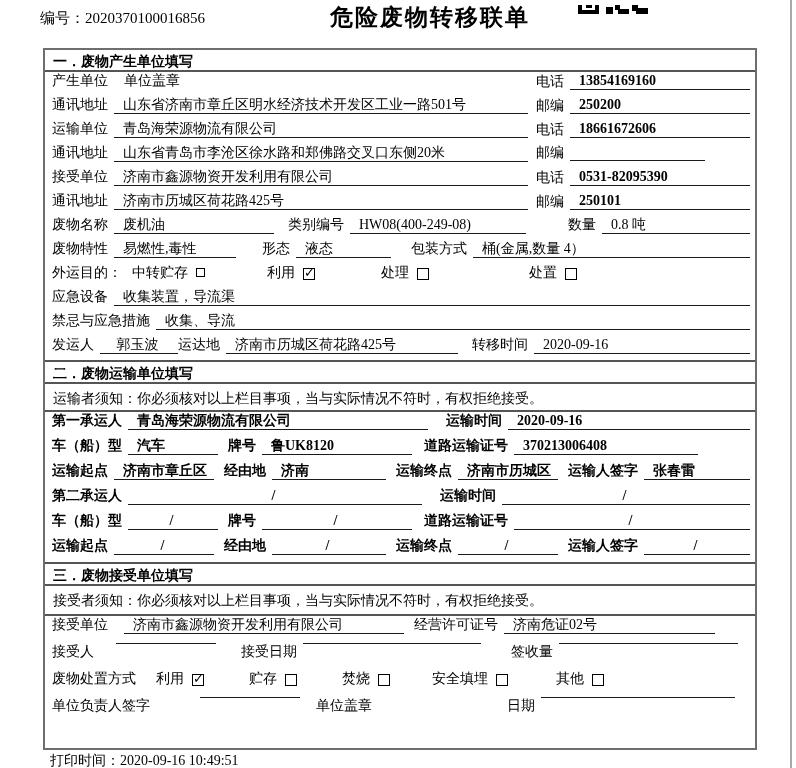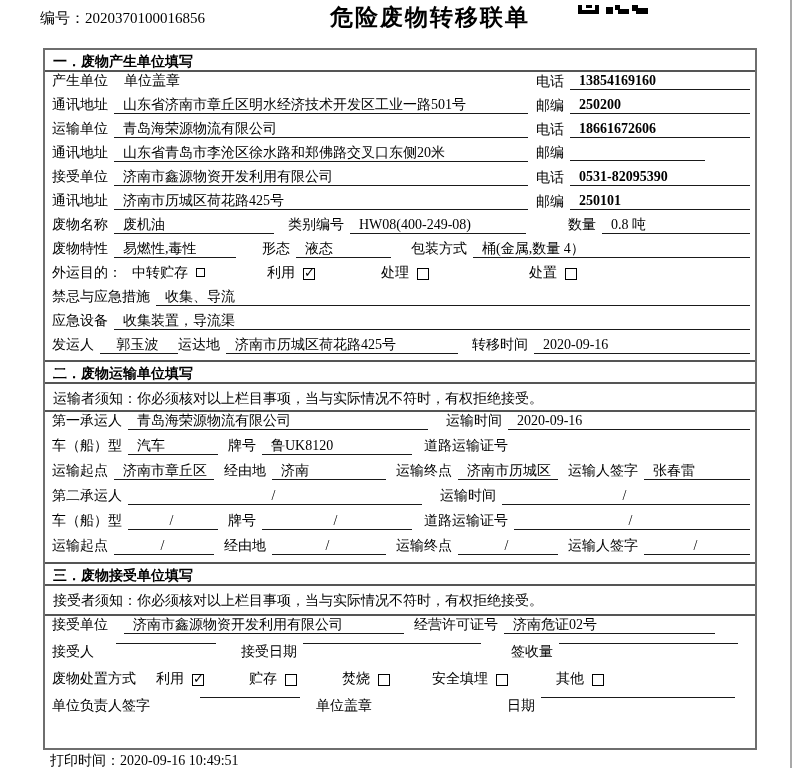--- a/index.html
+++ b/index.html
@@ -30,21 +30,21 @@
     font-size:14px;padding:6px 8px 0 8px;border-bottom:2px solid #555;
     box-sizing:border-box;flex:0 0 auto;white-space:nowrap;
   }
   .nh28{height:28px;}
   .nh30{height:30px;}
   .row{
     display:flex;align-items:flex-start;padding:0 5px 3px 7px;
     box-sizing:border-box;font-size:14px;flex:0 0 auto;
   }
   .h24{height:24px;}
-  .h25{height:25px;}
+  .h25{height:25px;font-weight:bold;}
   .h27{height:27px;}
   .lbl{white-space:nowrap;flex:0 0 auto;line-height:17px;}
   .uv{
     border-bottom:1px solid #1a1a1a;white-space:nowrap;overflow:hidden;
     box-sizing:border-box;padding:0 3px 0 9px;margin-left:6px;
     line-height:17px;flex:0 0 auto;
   }
   .grow{flex:1 1 auto;}
   .c{text-align:center;padding-left:0;}
   .rg{display:flex;align-items:flex-end;margin-left:auto;width:214px;flex:0 0 auto;}
@@ -175,27 +175,27 @@
       <span class="cb"></span>
     </span>
     <span class="opt" style="margin-left:100px">
       <span class="lbl">处置</span>
       <span class="cb"></span>
     </span>
   </div>
 
 
   <div class="row h24">
+    <span class="lbl">应急设备</span>
+    <span class="uv grow">收集装置，导流渠</span>
+  </div>
+
+  <div class="row h24">
     <span class="lbl">禁忌与应急措施</span>
     <span class="uv grow">收集、导流</span>
-  </div>
-
-  <div class="row h24">
-    <span class="lbl">应急设备</span>
-    <span class="uv grow">收集装置，导流渠</span>
   </div>
 
   <div class="row h24">
     <span class="lbl">发运人</span>
     <span class="uv c" style="width:78px">郭玉波</span>
     <span class="lbl" style="">运达地</span>
     <span class="uv" style="width:232px">济南市历城区荷花路425号</span>
     <span class="lbl" style="margin-left:14px">转移时间</span>
     <span class="uv grow">2020-09-16</span>
   </div>
@@ -209,20 +209,21 @@
     <span class="lbl" style="margin-left:18px">运输时间</span>
     <span class="uv grow">2020-09-16</span>
   </div>
 
   <div class="row h25">
     <span class="lbl">车（船）型</span>
     <span class="uv" style="width:90px">汽车</span>
     <span class="lbl" style="margin-left:10px">牌号</span>
     <span class="uv" style="width:150px">鲁UK8120</span>
     <span class="lbl" style="margin-left:12px">道路运输证号</span>
+    <span class="uv grow" style="margin-right:52px">370213006408</span>
   </div>
 
   <div class="row h25">
     <span class="lbl">运输起点</span>
     <span class="uv" style="width:100px">济南市章丘区</span>
     <span class="lbl" style="margin-left:10px">经由地</span>
     <span class="uv" style="width:114px">济南</span>
     <span class="lbl" style="margin-left:10px">运输终点</span>
     <span class="uv" style="width:100px">济南市历城区</span>
     <span class="lbl" style="margin-left:10px">运输人签字</span>

